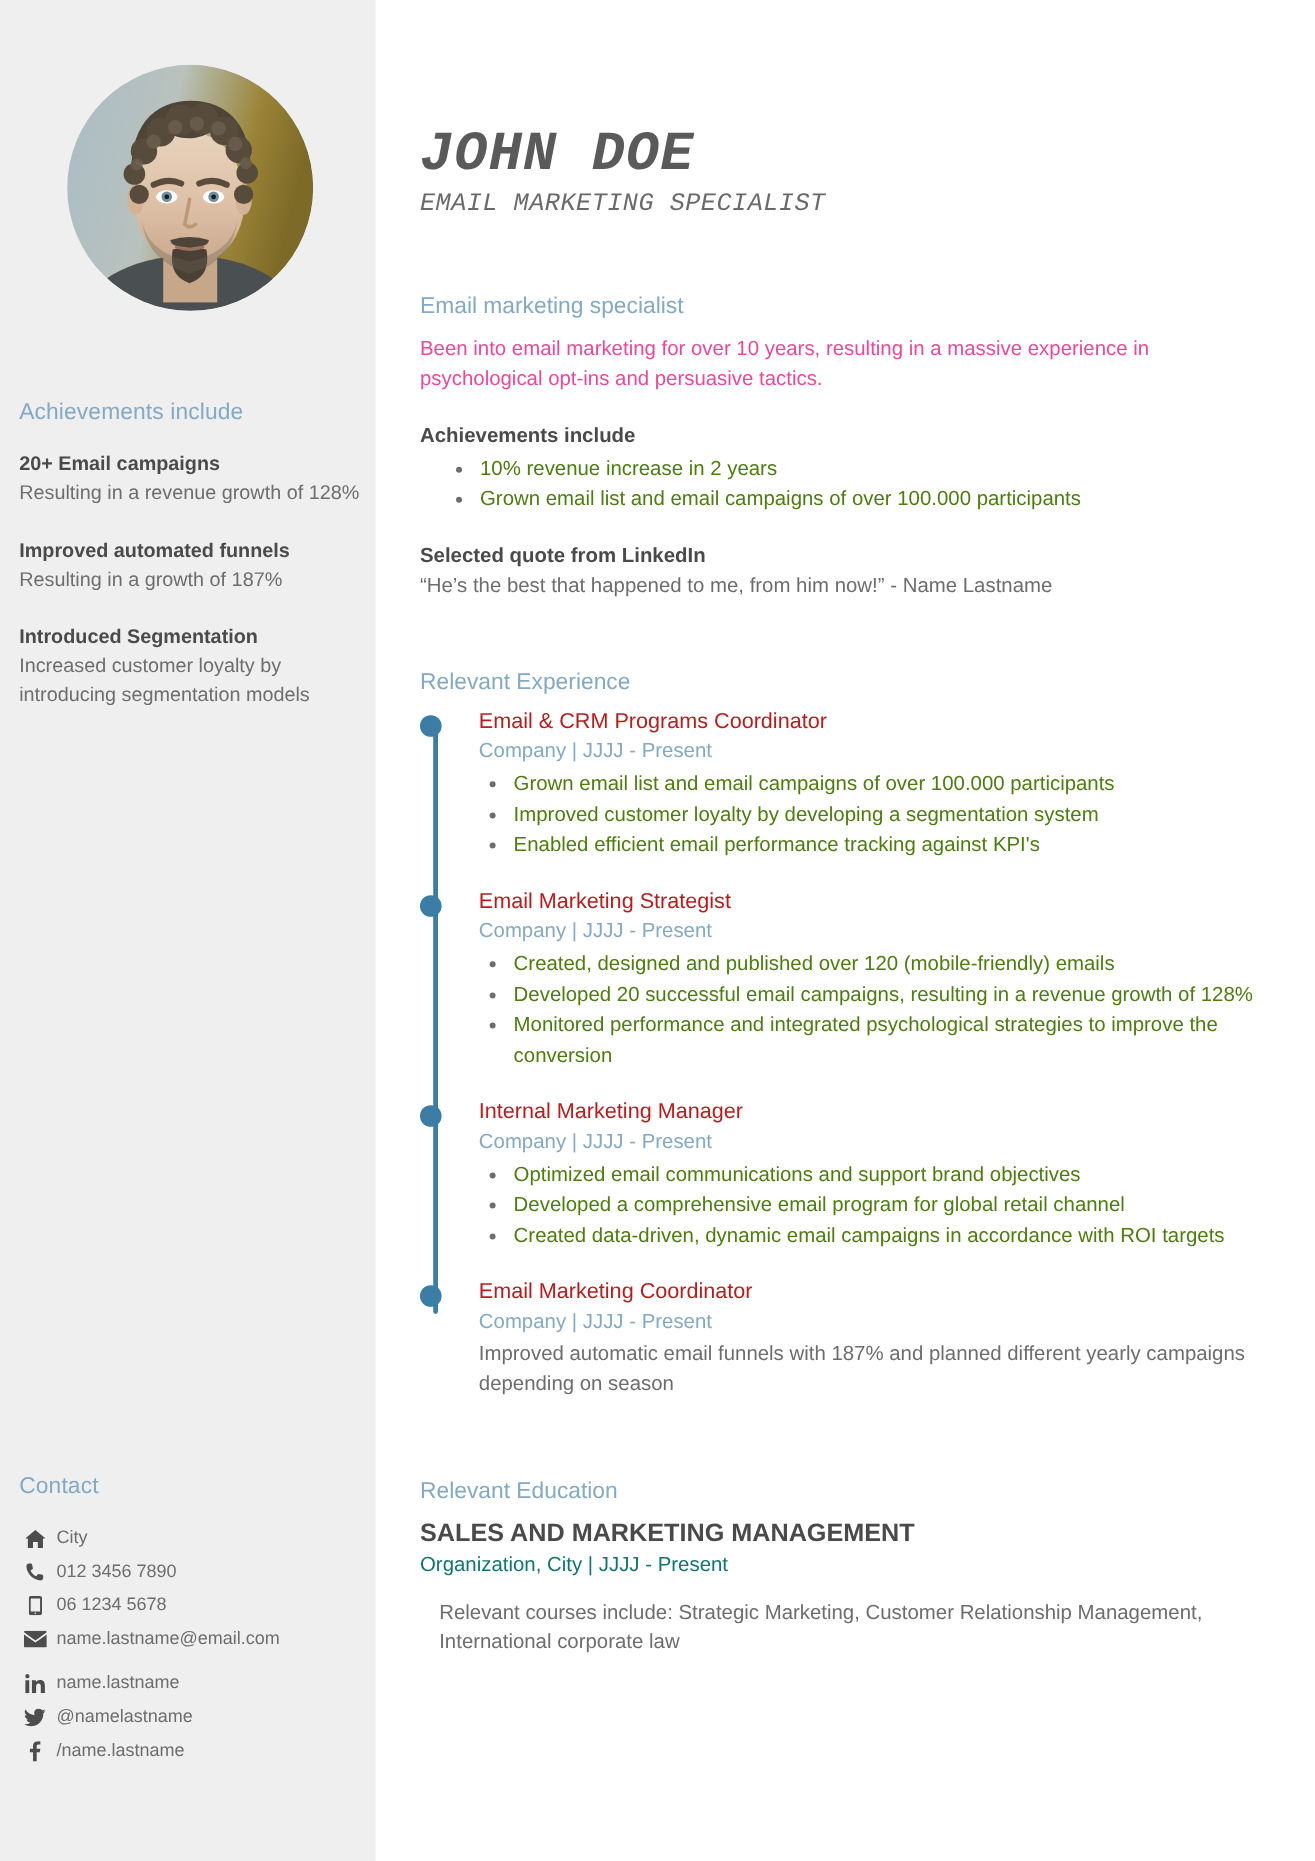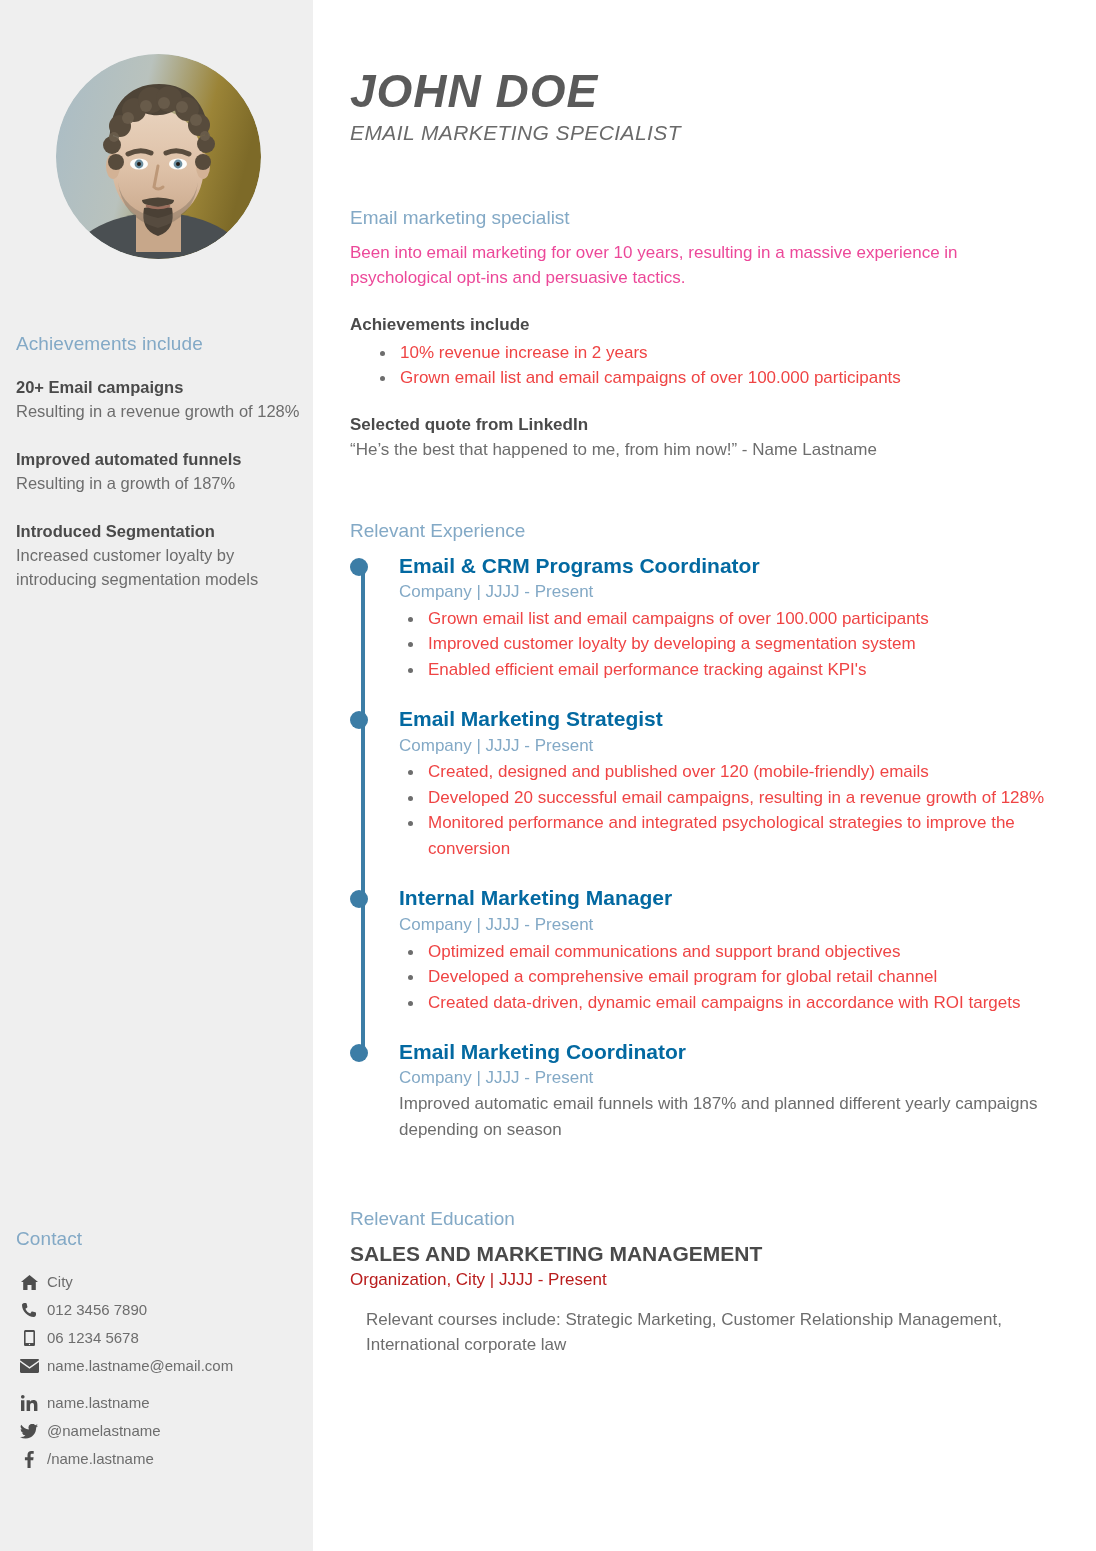--- a/index.html
+++ b/index.html
@@ -100,21 +100,21 @@
   }
 
   
   .main {
     position: absolute;
     left: 350px;
     top: 0;
     width: 700px;
   }
 
-  .name-block { padding-top: 68px; }
+  .name-block { padding-top: 106px; font-family: Liberation Mono, monospace; }
   .name {
     font-size: 46px;
     font-weight: bold;
     font-style: italic;
     color: #5a5a5a;
     letter-spacing: 1px;
     line-height: 1;
     margin: 0;
   }
   .job-title {
@@ -148,21 +148,21 @@
     margin: 22px 0 0 0;
     line-height: 1.45;
   }
   ul.bullets {
     margin: 2px 0 0 0;
     padding-left: 30px;
     list-style: none;
   }
   ul.bullets li {
     font-size: 17px;
-    color: #ef4444;
+    color: #4d7c0f;
     line-height: 1.5;
     position: relative;
     padding-left: 20px;
   }
   ul.bullets li::before {
     content: "";
     position: absolute;
     left: 0;
     top: 11px;
     width: 5px;
@@ -197,23 +197,23 @@
   .exp-dot {
     position: absolute;
     left: -49px;
     top: 5px;
     width: 18px;
     height: 18px;
     border-radius: 50%;
     background: #3c7da6;
   }
   .exp-title {
-    font-size: 21px;
-    font-weight: bold;
-    color: #0369a1;
+    font-size: 18px;
+    font-weight: normal;
+    color: #b91c1c;
     line-height: 1.2;
     margin: 0;
   }
   .exp-company {
     font-size: 17px;
     color: #83a9c6;
     line-height: 1.35;
     margin: 3px 0 1px 0;
   }
   .exp-item ul.bullets { padding-left: 9px; }
@@ -228,21 +228,21 @@
   .education-block { margin-top: 66px; }
   .edu-title {
     font-size: 21px;
     font-weight: bold;
     color: #4a4a4a;
     line-height: 1.25;
     margin: 3px 0 0 0;
   }
   .edu-org {
     font-size: 17px;
-    color: #b91c1c;
+    color: #0f766e;
     line-height: 1.35;
     margin: 2px 0 0 0;
   }
   .edu-desc {
     font-size: 17px;
     color: #6d6d6d;
     line-height: 1.45;
     margin: 16px;
   }
 </style>

